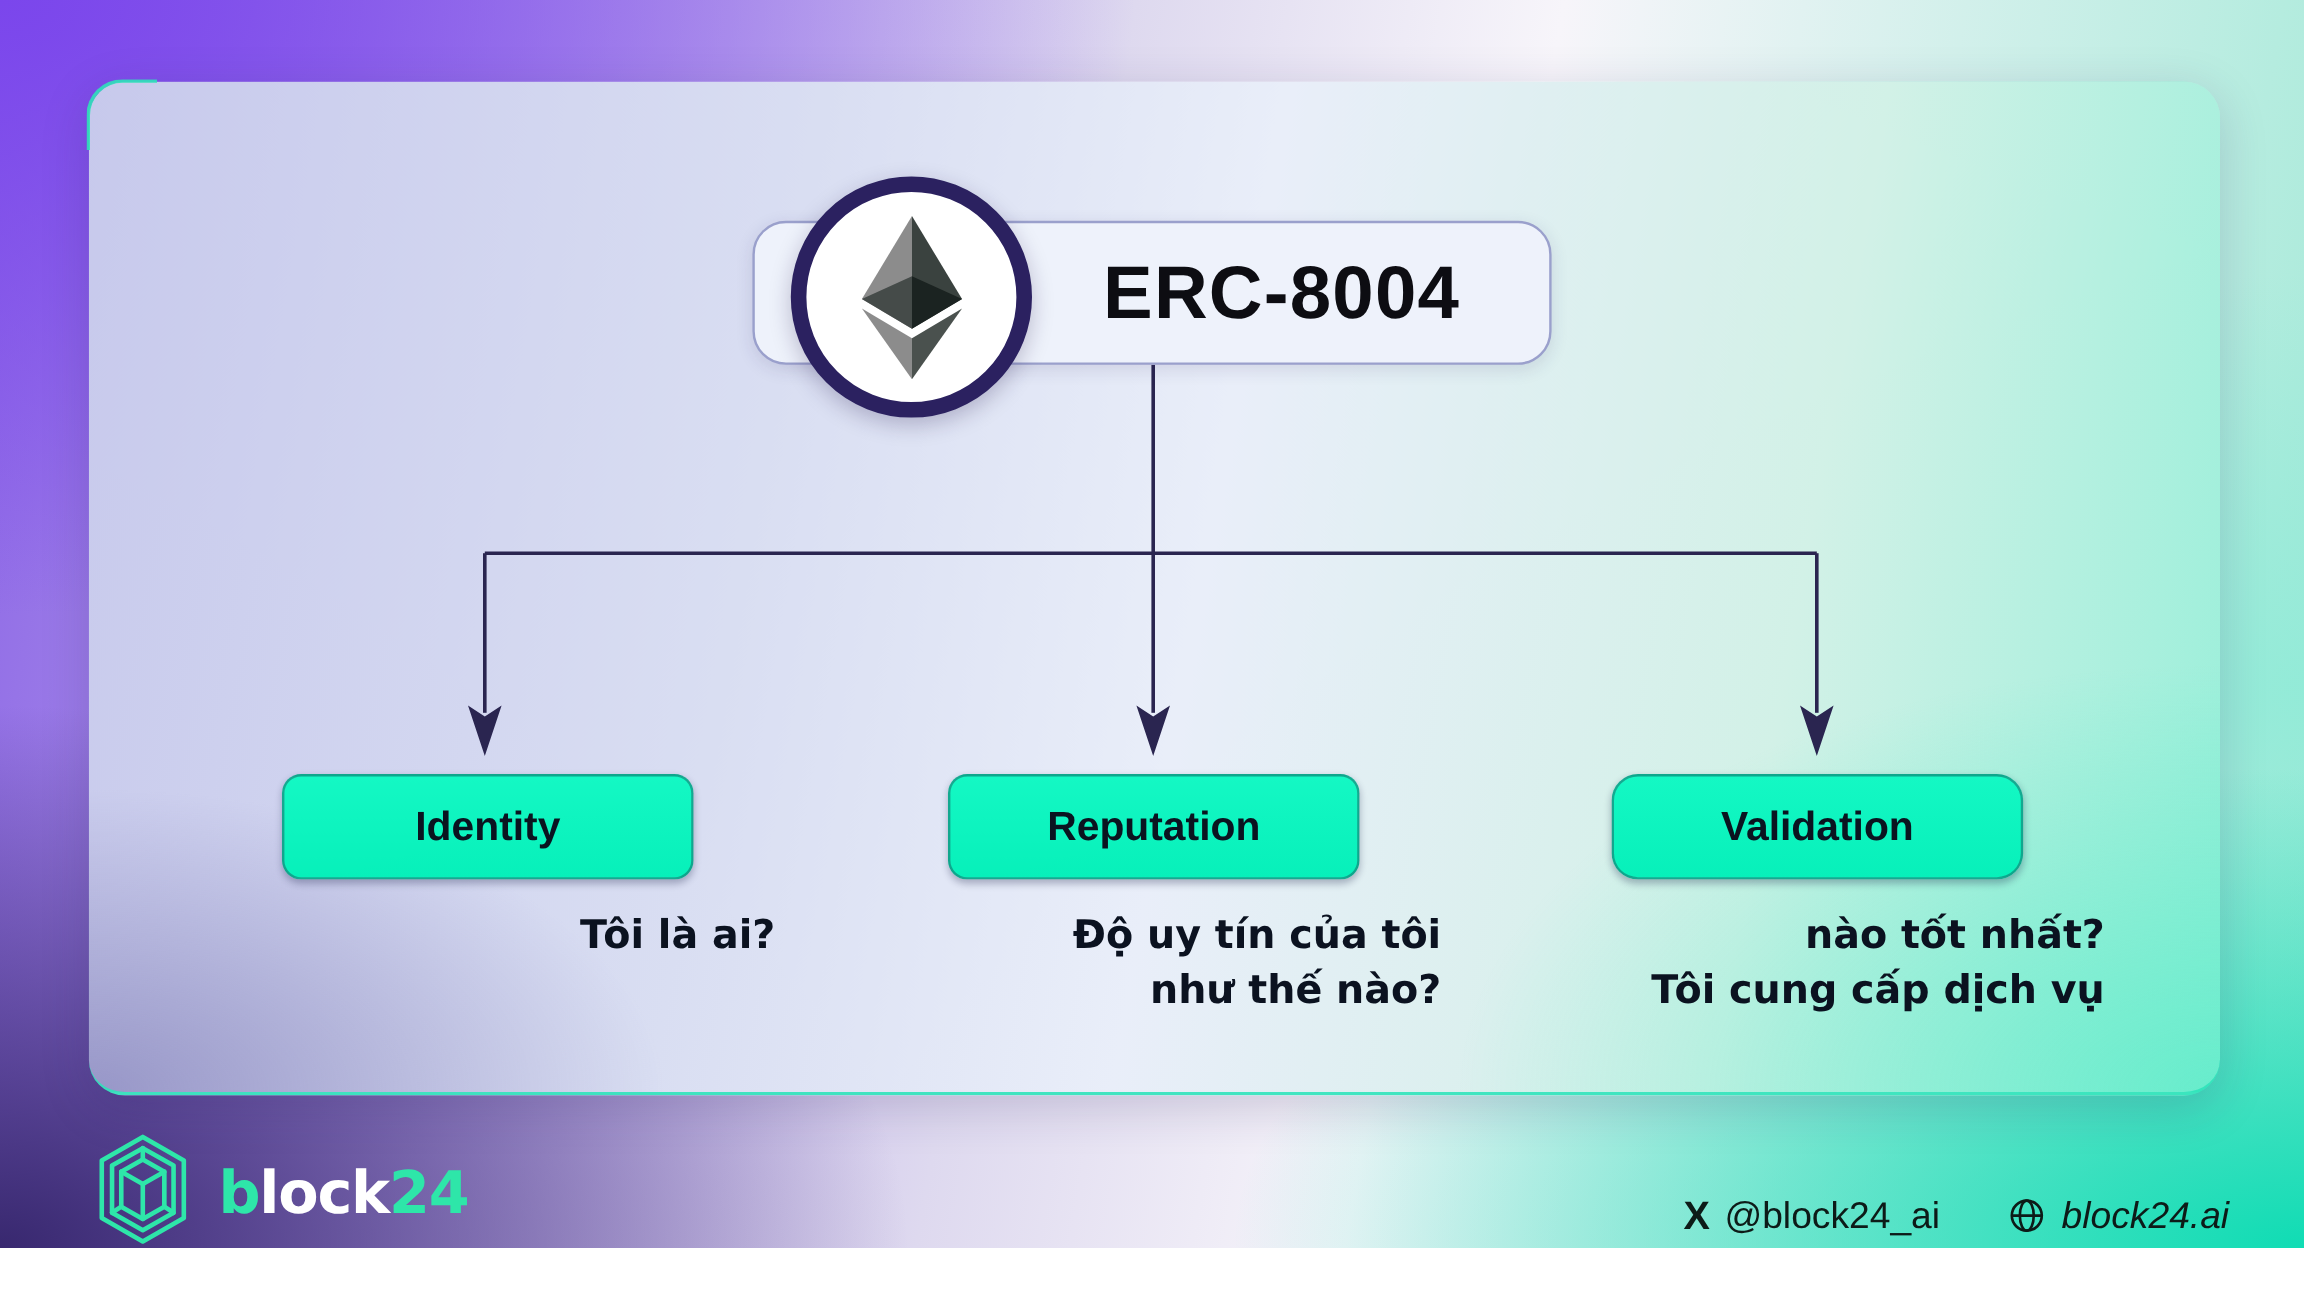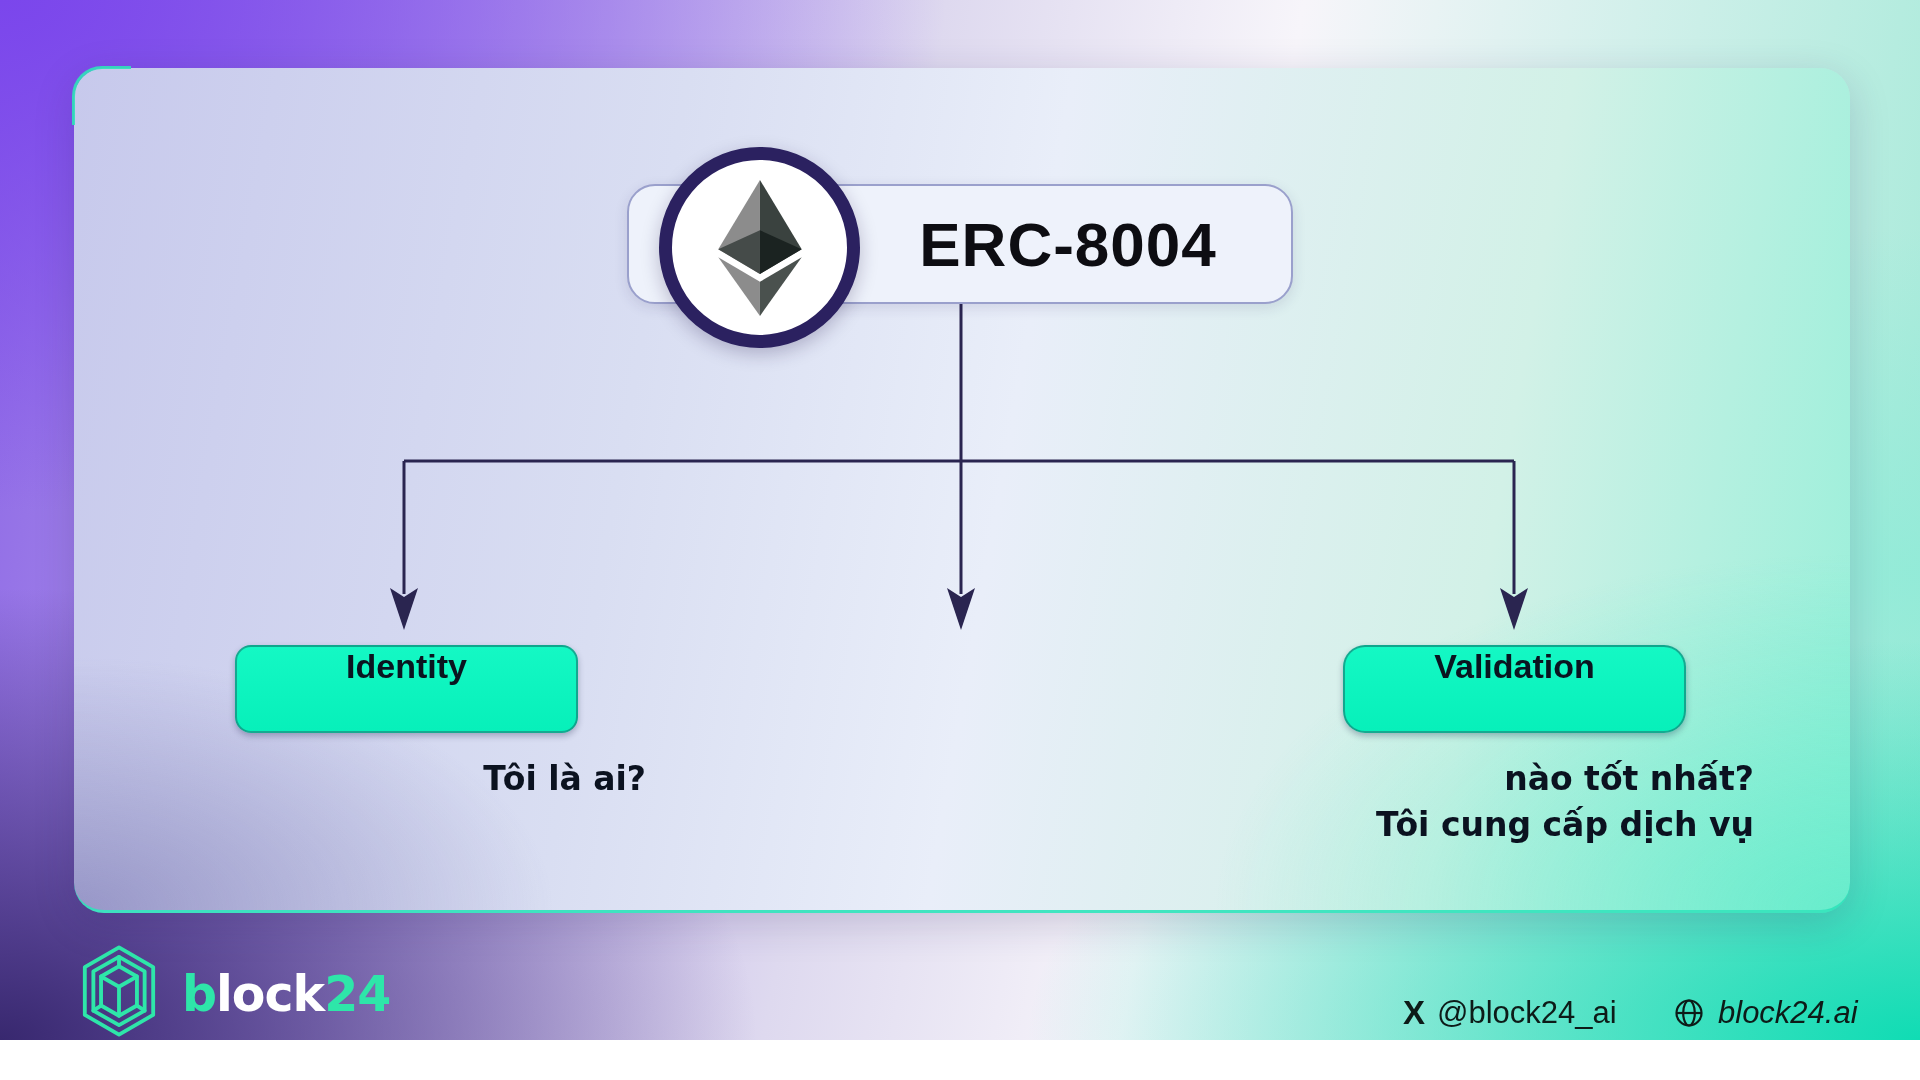--- a/index.html
+++ b/index.html
@@ -54,21 +54,21 @@
   .erc-pill .label{
     font-size:62px; font-weight:700; letter-spacing:1px; color:#0d0d12;
   }
 
   .branch-box{
     position:absolute; top:645px; width:343px; height:88px; z-index:2;
     border-radius:16px;
     background:linear-gradient(180deg, #14f8c4 0%, var(--accent-green,#07f0ba) 100%);
     border:2px solid rgba(25,75,85,.45);
     box-shadow:0 3px 6px rgba(15,20,60,.28);
-    display:flex; align-items:flex-start; justify-content:center;
+    display:flex; align-items:center; justify-content:center;
   }
   .branch-box .label{ font-size:34px; font-weight:700; color:#0a1420; }
   .box-identity{ left:235px; }
   .box-reputation{ left:790px; }
   .box-validation{ left:1343px;border-radius:22px; }
 
   .caption{
     position:absolute; top:756px; width:480px; z-index:2;
     text-align:right; font-family:"DejaVu Sans","Liberation Sans",sans-serif;
     font-size:33px; font-weight:700; color:var(--text-dark,#0b1220); line-height:1.4;
@@ -128,27 +128,34 @@
       <polygon fill="#454B49" points="0,212.3 127.9,154.2 127.9,288"></polygon>
       <polygon fill="#1B2321" points="255.9,212.3 127.9,154.2 127.9,288"></polygon>
       <polygon fill="#8C8C8C" points="127.9,312.2 0,236.6 127.9,416.9"></polygon>
       <polygon fill="#4A514E" points="127.9,312.2 255.9,236.6 127.9,416.9"></polygon>
     </svg>
   </div>
 
   <div class="branch-box box-identity">
     <span class="label">Identity</span>
   </div>
+  <div class="branch-box box-reputation">
+    <span class="label">Reputation</span>
+  </div>
   <div class="branch-box box-validation">
     <span class="label">Validation</span>
   </div>
 
   <div class="caption cap-identity">
     <span>Tôi là ai?</span>
     <span></span>
+  </div>
+  <div class="caption cap-reputation">
+    <span>Độ uy tín của tôi</span>
+    <span>như thế nào?</span>
   </div>
   <div class="caption cap-validation">
     <span>nào tốt nhất?</span>
     <span>Tôi cung cấp dịch vụ</span>
   </div>
 
   <div class="brand">
     <svg width="86" height="94" viewBox="0 0 100 110" fill="none" stroke="#2ee6a9" stroke-width="4.5" stroke-linejoin="round" stroke-linecap="round">
       <polygon points="50,4 90,27 90,83 50,106 10,83 10,27"></polygon>
       <polygon points="50,15 80,32 80,78 50,95 20,78 20,32"></polygon>

